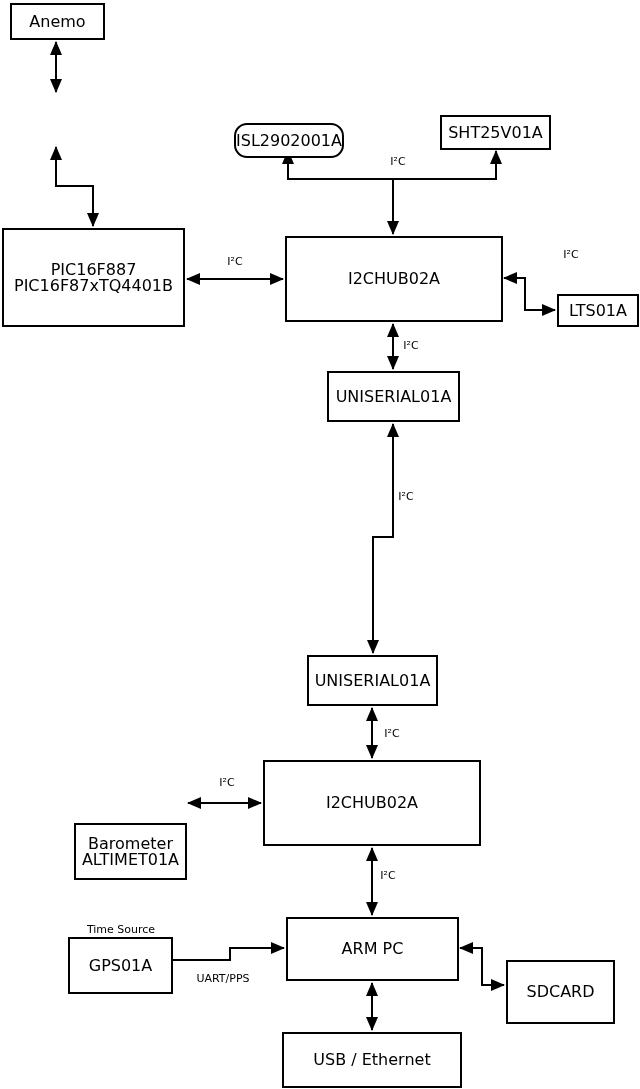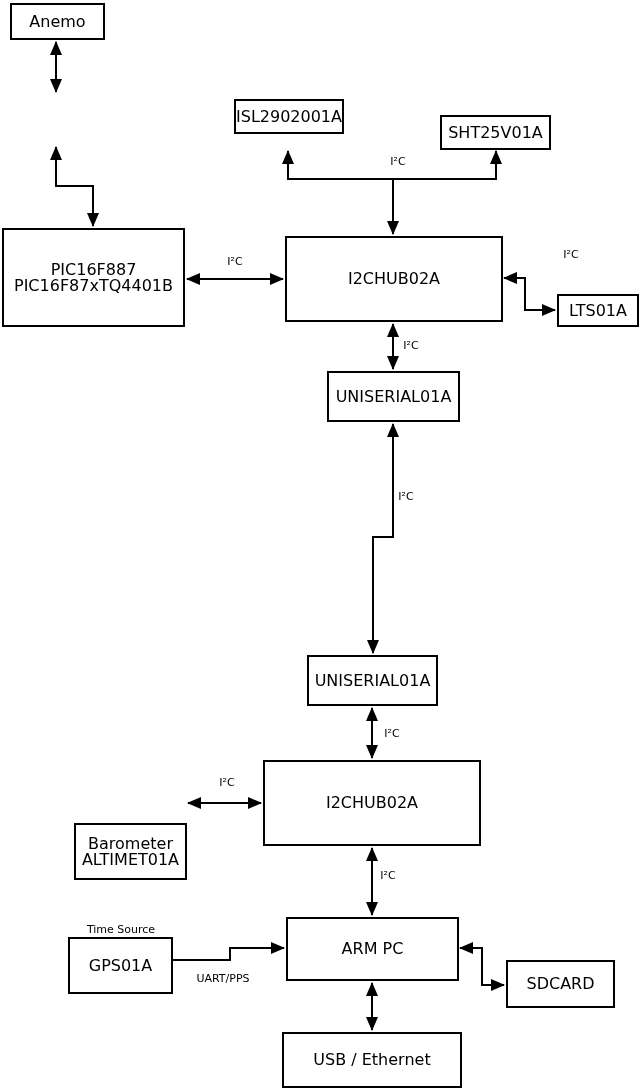--- a/index.html
+++ b/index.html
@@ -73,21 +73,21 @@
   <div class="node" style="left:10px; top:3px; width:95px; height:37px;">
     <span>Anemo</span>
   </div>
 
 
   <div class="node" style="left:2px; top:228px; width:183px; height:99px;">
     <span>PIC16F887</span>
     <span>PIC16F87xTQ4401B</span>
   </div>
 
-  <div class="node" style="left:234px; top:99px; width:110px; height:35px;">
+  <div class="node" style="left:234px; top:123px; width:110px; height:35px;border-radius:13px;">
     <span>ISL2902001A</span>
   </div>
 
   <div class="node" style="left:440px; top:115px; width:111px; height:35px;align-items:center;">
     <span>SHT25V01A</span>
   </div>
 
   <div class="node" style="left:285px; top:236px; width:218px; height:86px;">
     <span>I2CHUB02A</span>
   </div>
@@ -114,21 +114,21 @@
   </div>
 
   <div class="node" style="left:286px; top:917px; width:173px; height:64px;">
     <span>ARM PC</span>
   </div>
 
   <div class="node" style="left:68px; top:937px; width:105px; height:57px;">
     <span>GPS01A</span>
   </div>
 
-  <div class="node" style="left:506px; top:960px; width:109px; height:48px;">
+  <div class="node" style="left:506px; top:960px; width:109px; height:64px;">
     <span>SDCARD</span>
   </div>
 
   <div class="node" style="left:282px; top:1032px; width:180px; height:56px;">
     <span>USB / Ethernet</span>
   </div>
 
   <div class="edge-label" style="left:398px; top:161px;">I²C</div>
   <div class="edge-label" style="left:235px; top:261px;">I²C</div>
   <div class="edge-label" style="left:571px; top:254px;">I²C</div>

